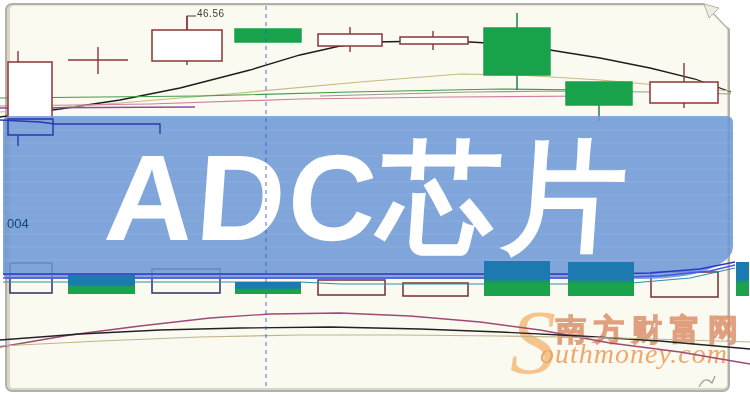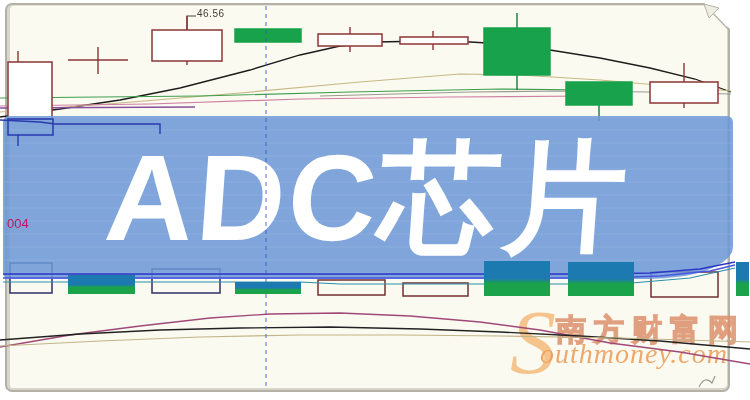--- a/index.html
+++ b/index.html
@@ -47,21 +47,21 @@
     color:#ffffff;font-weight:bold;font-size:122px;line-height:1;
     letter-spacing:3px;white-space:nowrap;transform:skewX(-4deg);
     font-family:"Liberation Sans","DejaVu Sans",sans-serif;
   }
   #over-svg{z-index:4;pointer-events:none;}
   .price-label{
     position:absolute;left:197px;top:8px;font-size:10px;color:#443c36;
     z-index:2;letter-spacing:0.5px;
   }
   .left-label{
-    position:absolute;left:7px;top:216px;font-size:13px;color:#be185d;z-index:4;
+    position:absolute;left:7px;top:216px;font-size:13px;color:#0c4a6e;z-index:4;
   }
 </style>
 </head>
 <body>
 
 <div class="card"></div>
 
 <div class="wm wm-s">S</div>
 <div class="wm wm-cn">南方财富网</div>
 <div class="wm wm-en">outhmoney.com</div>

